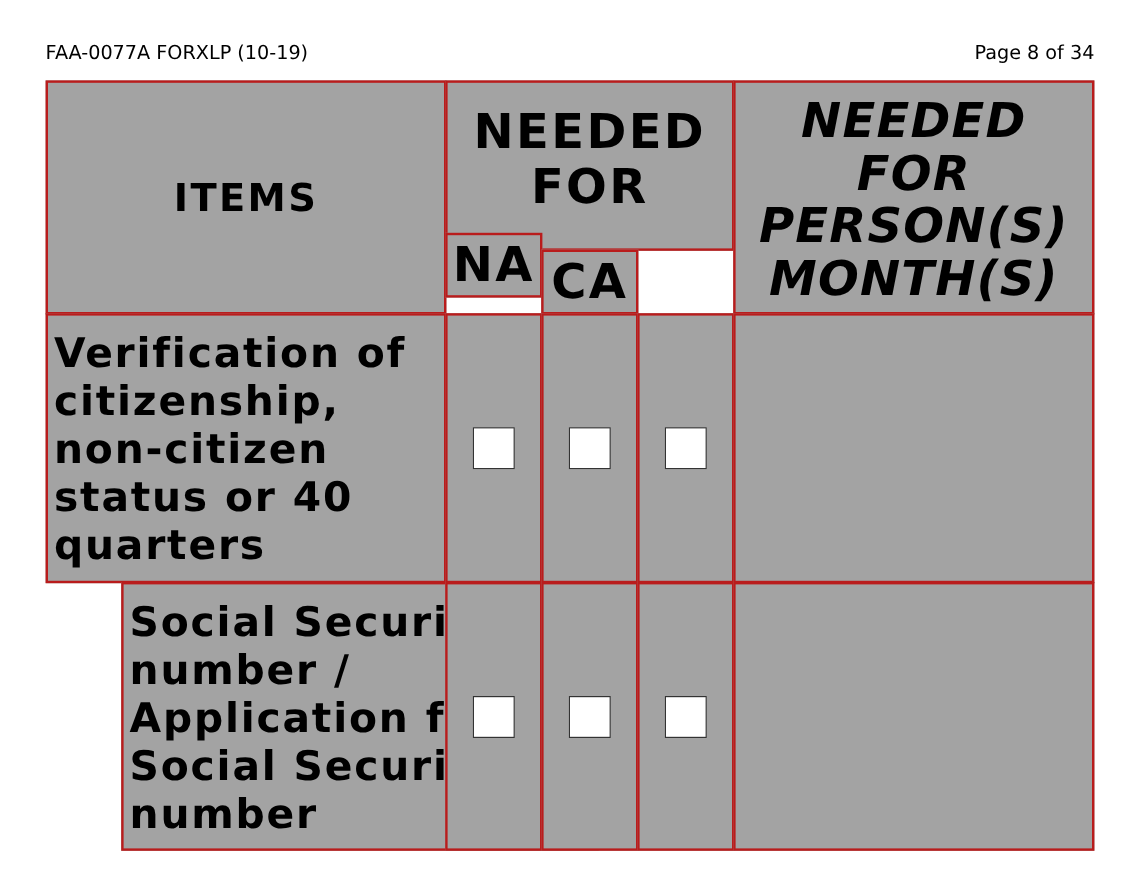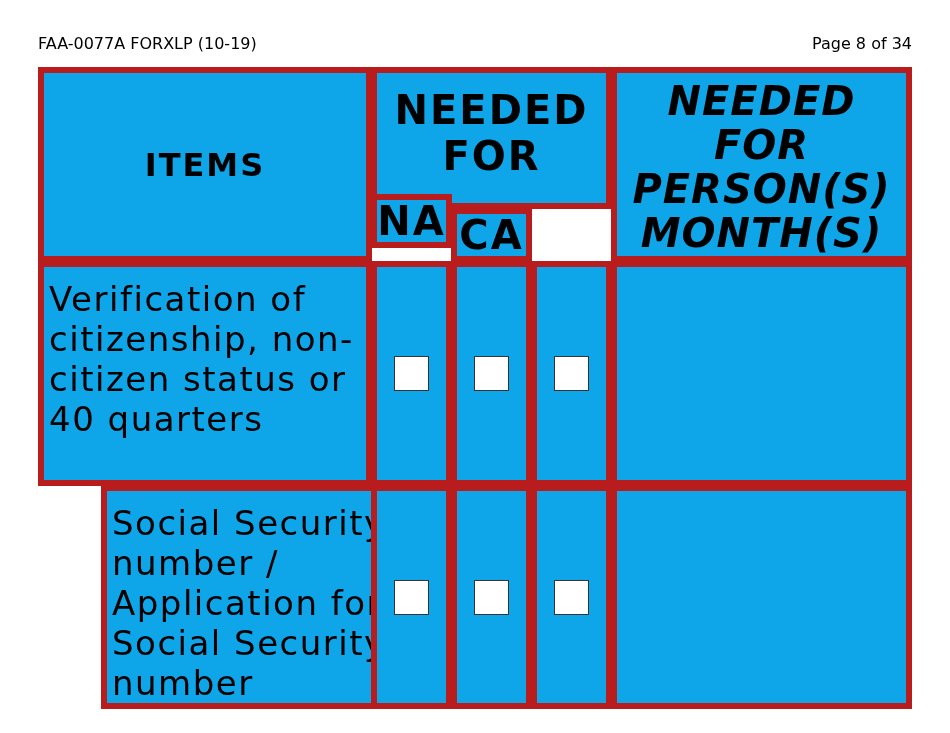--- a/index.html
+++ b/index.html
@@ -1,26 +1,26 @@
 <!DOCTYPE html>
 <html><head>
 <meta charset="utf-8">
 <style>
   html, body { margin:0; padding:0; background:#ffffff; }
   body { width:950px; height:733px; position:relative; overflow:hidden; font-family:"DejaVu Sans", sans-serif; color:#000; }
   .form-id { position:absolute; left:38px; top:34px; font-size:16px; font-family:"DejaVu Sans", sans-serif; }
   .page-num { position:absolute; right:38px; top:34px; font-size:16px; font-family:"DejaVu Sans", sans-serif; }
   .grid { position:absolute; left:38px; top:67px; width:874px; height:642px; }
-  .cell { position:absolute; box-sizing:border-box; border:6px solid #b91c1c; background:#0ea5e9; }
+  .cell { position:absolute; box-sizing:border-box; border:2px solid #b91c1c; background:#a3a3a3; }
   .hdr { font-weight:bold; text-align:center; display:flex; align-items:center; justify-content:center; line-height:1.0; }
   .items-hdr { font-size:32px; letter-spacing:2px; }
   .needed-hdr { font-size:40px; letter-spacing:2px; line-height:46px; padding-bottom:10px; }
   .prog-hdr { font-size:40px; letter-spacing:2px; line-height:46px; }
   .person-hdr { font-size:40px; letter-spacing:1px; line-height:44px; padding-top:4px;font-style:italic; }
-  .item-text { font-weight:normal; font-size:34px; line-height:40px; letter-spacing:1.5px; padding:12px 0 16px 5px; box-sizing:border-box; }
+  .item-text { font-weight:bold; font-size:34px; line-height:40px; letter-spacing:1.5px; padding:12px 0 16px 5px; box-sizing:border-box; }
   .cb-cell { display:flex; align-items:center; justify-content:center; }
   .checkbox { width:35px; height:35px; box-sizing:border-box; border:1.5px solid #333; background:#fff; cursor:pointer; }
 </style>
 </head>
 <body>
 
 <div class="form-id">FAA-0077A FORXLP (10-19)</div>
 <div class="page-num">Page 8 of 34</div>
 
 <div class="grid">

